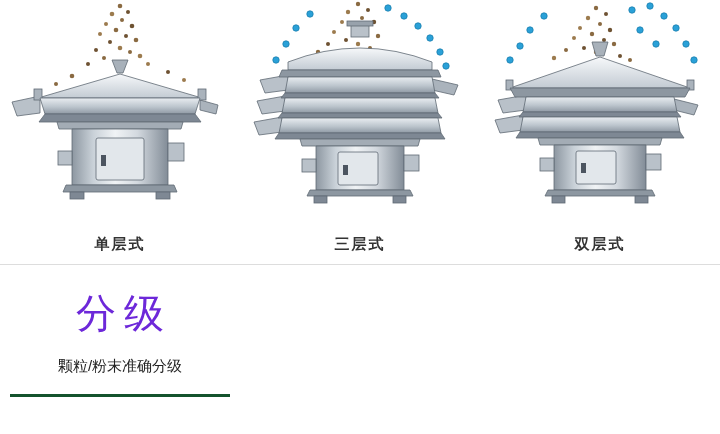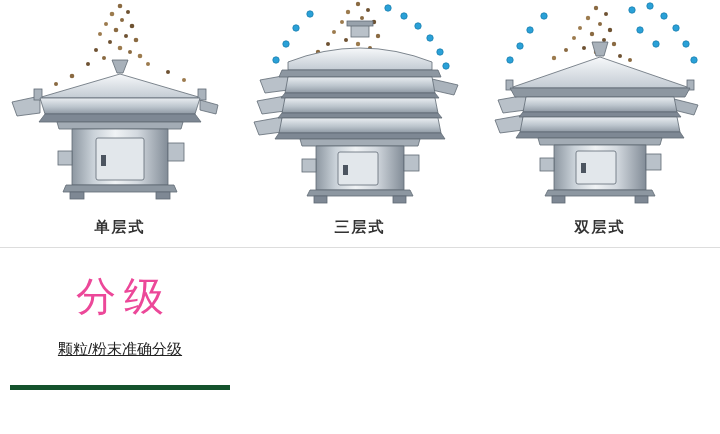--- a/index.html
+++ b/index.html
@@ -2,27 +2,27 @@
 <html><head>
 <meta charset="utf-8">
 <style>
   * { margin:0; padding:0; box-sizing:border-box; }
   body { background:#ffffff; font-family:"Liberation Sans", sans-serif; }
   .page { width:720px; height:434px; background:#ffffff; overflow:hidden; position:relative; }
   .columns { display:flex; width:720px; }
   .col { width:240px; display:flex; flex-direction:column; align-items:center; }
   .machine { width:240px; height:215px; }
   .machine svg { width:240px; height:215px; display:block; }
-  .machine-label { font-size:15px; font-weight:bold; color:#333333; letter-spacing:2px; margin-top:3px; }
+  .machine-label { font-size:15px; font-weight:bold; color:#333333; letter-spacing:2px; margin-top:20px; }
   .divider { width:720px; height:1px; background:#dddddd; margin-top:10px; }
   .features { display:flex; width:720px; margin-top:26px; }
   .feature { width:240px; display:flex; flex-direction:column; align-items:center; }
-  .feature-title { font-size:40px; color:#ec4899; letter-spacing:8px; padding-left:8px; line-height:1.1; }
+  .feature-title { font-size:40px; color:#6d28d9; letter-spacing:8px; padding-left:8px; line-height:1.1; }
   .feature-desc { margin-top:22px; font-size:15px; color:#222222; text-align:center;
-                  width:92%; padding-bottom:26px; border-bottom:5px solid #14532d;text-decoration:underline; }
+                  width:92%; padding-bottom:18px; border-bottom:3px solid #14532d; }
 </style>
 </head>
 <body>
 
 <div class="page">
 
   <div class="columns">
 
     <div class="col">
       <div class="machine">

